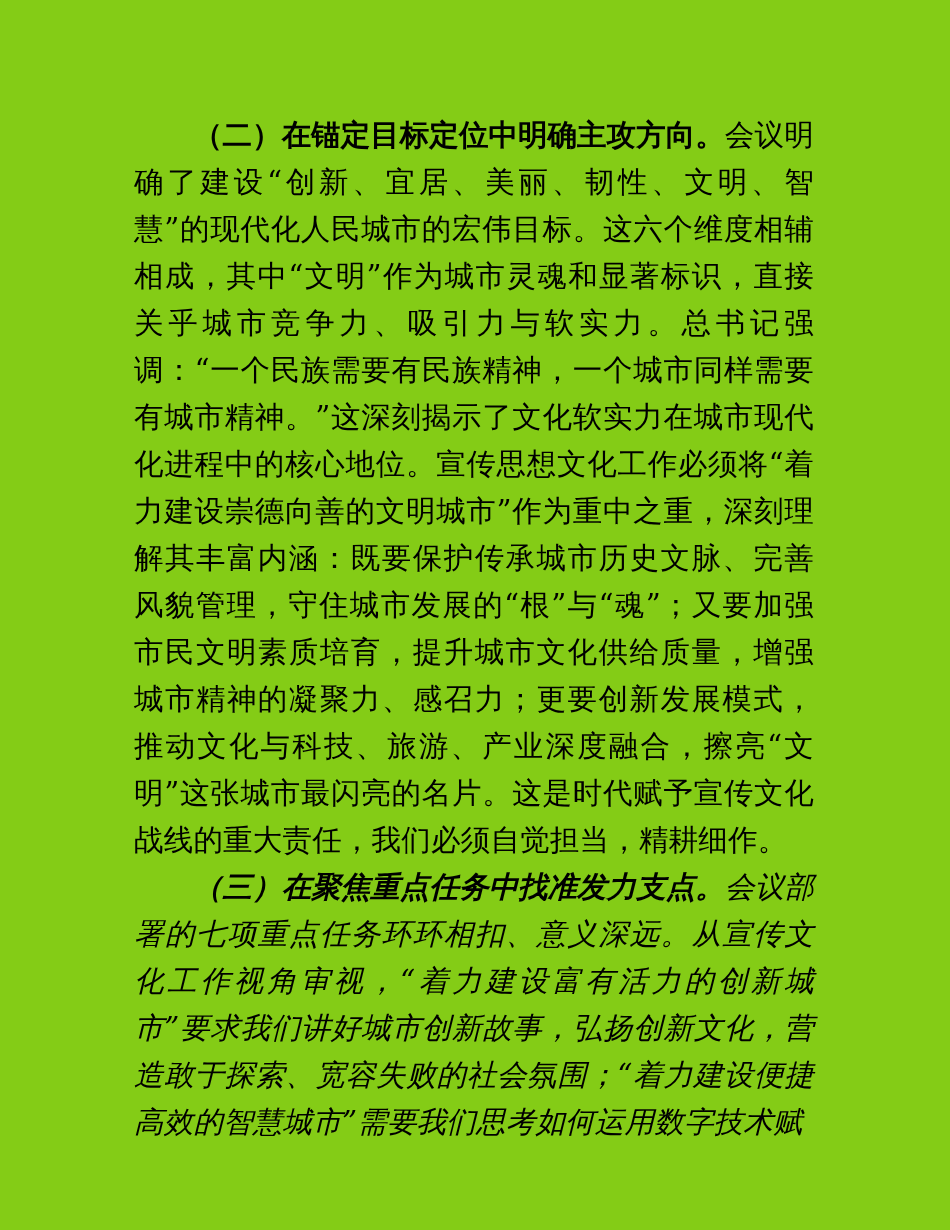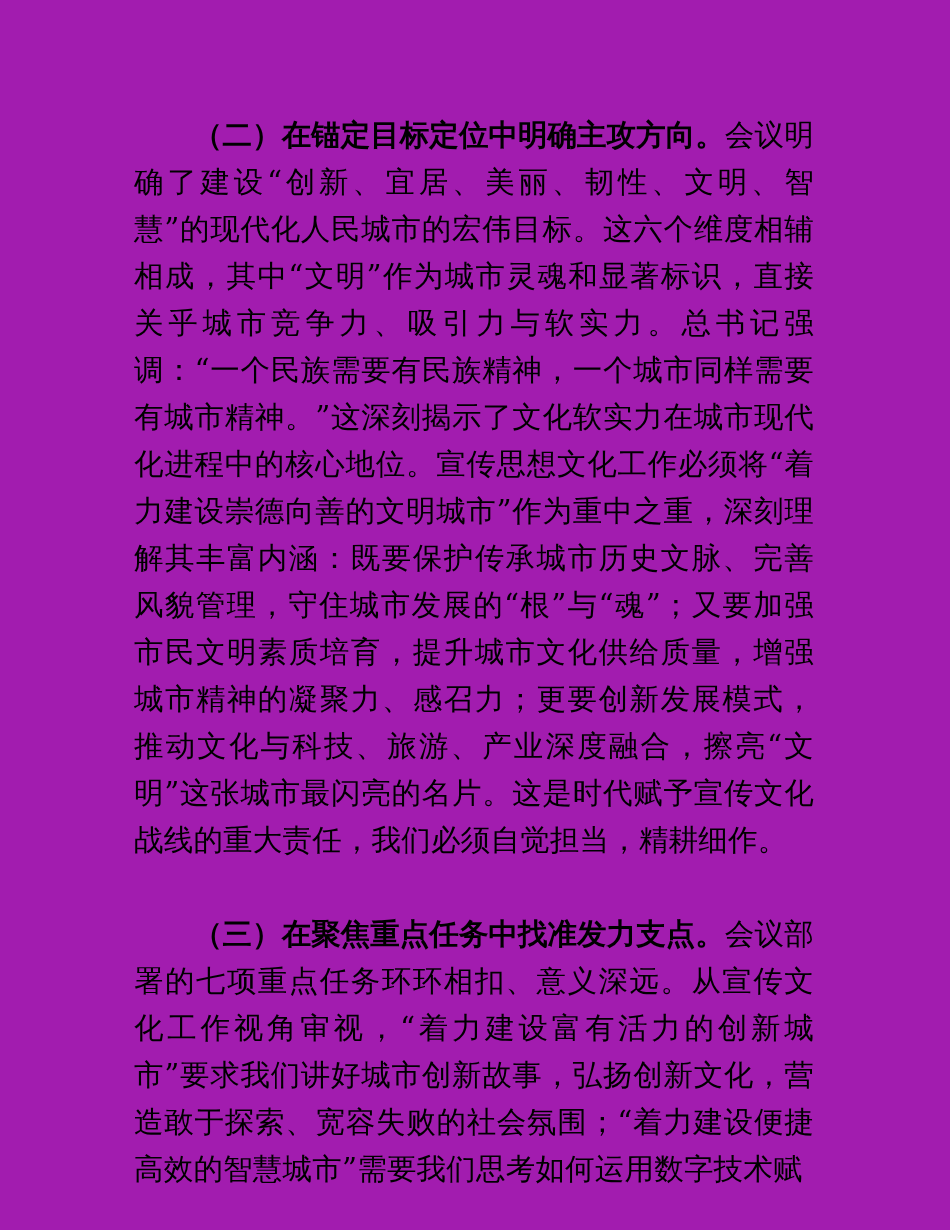--- a/index.html
+++ b/index.html
@@ -5,21 +5,21 @@
   html, body {
     margin: 0;
     padding: 0;
     background: #ffffff;
   }
 
   .page {
     position: relative;
     width: 950px;
     height: 1230px;
-    background: #a21caf;
+    background: #84cc16;
     overflow: hidden;
     box-sizing: border-box;
   }
 
   .doc-body {
     position: absolute;
     left: 134px;
     top: 112px;
     width: 680px;
   }
@@ -32,21 +32,21 @@
     color: #000000;
     text-align: justify;
     text-justify: inter-character;
     text-indent: 59px;
     letter-spacing: 0.2px;
     word-break: break-all;
     -webkit-font-smoothing: antialiased;
   }
 
   .para + .para {
-    margin-top: 47px;
+    font-style: italic;
   }
 
   .lead {
     font-family: "DejaVu Sans", "Liberation Sans", sans-serif;
     font-weight: bold;
     font-size: 29.5px;
     letter-spacing: 0px;
   }
 
   .rest {

